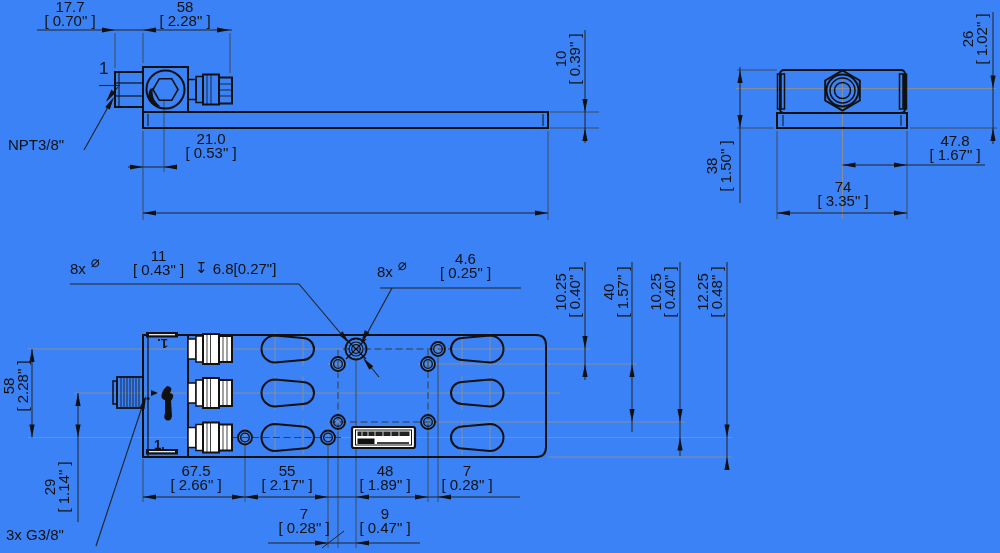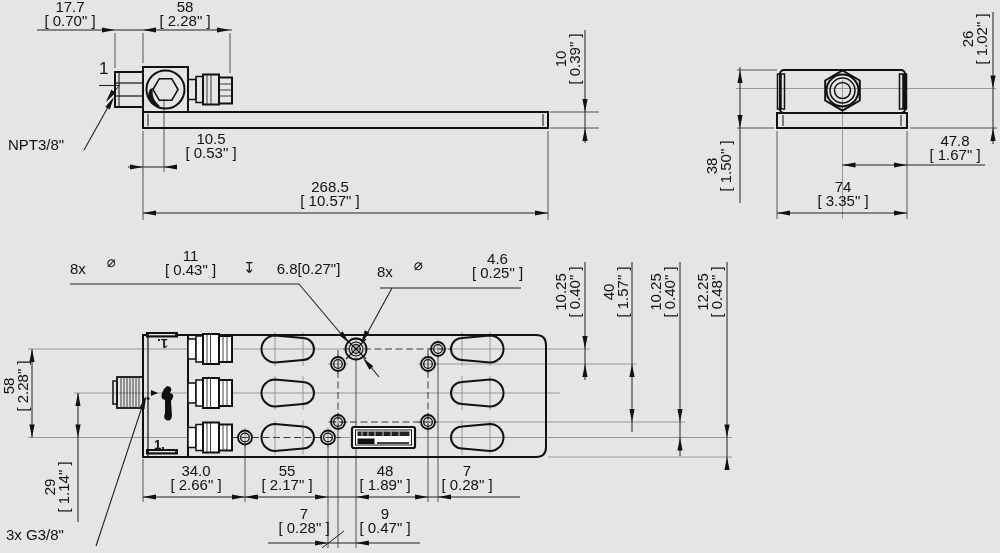--- a/index.html
+++ b/index.html
@@ -1,25 +1,25 @@
 <!DOCTYPE html>
 <html><head>
 <meta charset="utf-8">
 <style>
   html,body{margin:0;padding:0;background:#fff;}
-  #stage{position:relative;width:1000px;height:553px;background:#e5e5e5;overflow:hidden;
+  #stage{position:relative;width:1000px;height:553px;background:#3b82f6;overflow:hidden;
          font-family:"Liberation Sans",sans-serif;color:#111;}
   #linework{position:absolute;left:0;top:0;}
   .lbl{position:absolute;font-size:15px;line-height:14px;color:#111;white-space:nowrap;}
   .dim{text-align:center;}
   .dim div{line-height:14px;}
   .rot{transform:rotate(-90deg);}
   .r180{transform:rotate(180deg);}
   .small{font-size:13px;font-weight:bold;line-height:12px;}
-  .callout{position:absolute;display:flex;align-items:flex-end;gap:21px;font-size:15px;}
+  .callout{position:absolute;display:flex;align-items:flex-end;gap:5px;font-size:15px;}
   .co-dia{position:relative;top:-6px;}
   .co-stack{display:inline-block;text-align:center;margin-left:28px;}
   .co-stack span{display:block;line-height:14px;}
   .leftalign{text-align:left;}
 </style>
 </head>
 <body>
 
 <div id="stage">
 
@@ -329,26 +329,22 @@
 </div>
 <div class="lbl dim" style="left:148px;top:0;width:74px">
   <div>58</div>
   <div>[ 2.28" ]</div>
 </div>
 <div class="lbl dim rot" style="left:535px;top:45px;width:66px">
   <div>10</div>
   <div>[ 0.39" ]</div>
 </div>
 <div class="lbl dim" style="left:174px;top:132px;width:74px">
-  <div>10.5</div>
+  <div>21.0</div>
   <div>[ 0.53" ]</div>
-</div>
-<div class="lbl dim" style="left:288px;top:180px;width:84px">
-  <div>268.5</div>
-  <div>[ 10.57" ]</div>
 </div>
 <div class="lbl leftalign" style="left:8px;top:138px">NPT3/8"</div>
 <div class="lbl" style="left:99px;top:62px;width:16px;font-size:17px">1</div>
 
 <div class="lbl dim rot" style="left:942px;top:25px;width:66px">
   <div>26</div>
   <div>[ 1.02" ]</div>
 </div>
 <div class="lbl dim rot" style="left:686px;top:152px;width:66px">
   <div>38</div>
@@ -406,21 +402,21 @@
 <div class="lbl dim rot" style="left:20px;top:473px;width:74px">
   <div>29</div>
   <div>[ 1.14" ]</div>
 </div>
 <div class="lbl leftalign" style="left:6px;top:528px">3x G3/8"</div>
 
 <div class="lbl small r180" style="left:152px;top:337px;width:16px">1.</div>
 <div class="lbl small" style="left:154px;top:439px;width:20px">1.</div>
 
 <div class="lbl dim" style="left:159px;top:464px;width:74px">
-  <div>34.0</div>
+  <div>67.5</div>
   <div>[ 2.66" ]</div>
 </div>
 <div class="lbl dim" style="left:250px;top:464px;width:74px">
   <div>55</div>
   <div>[ 2.17" ]</div>
 </div>
 <div class="lbl dim" style="left:355px;top:464px;width:60px">
   <div>48</div>
   <div>[ 1.89" ]</div>
 </div>

